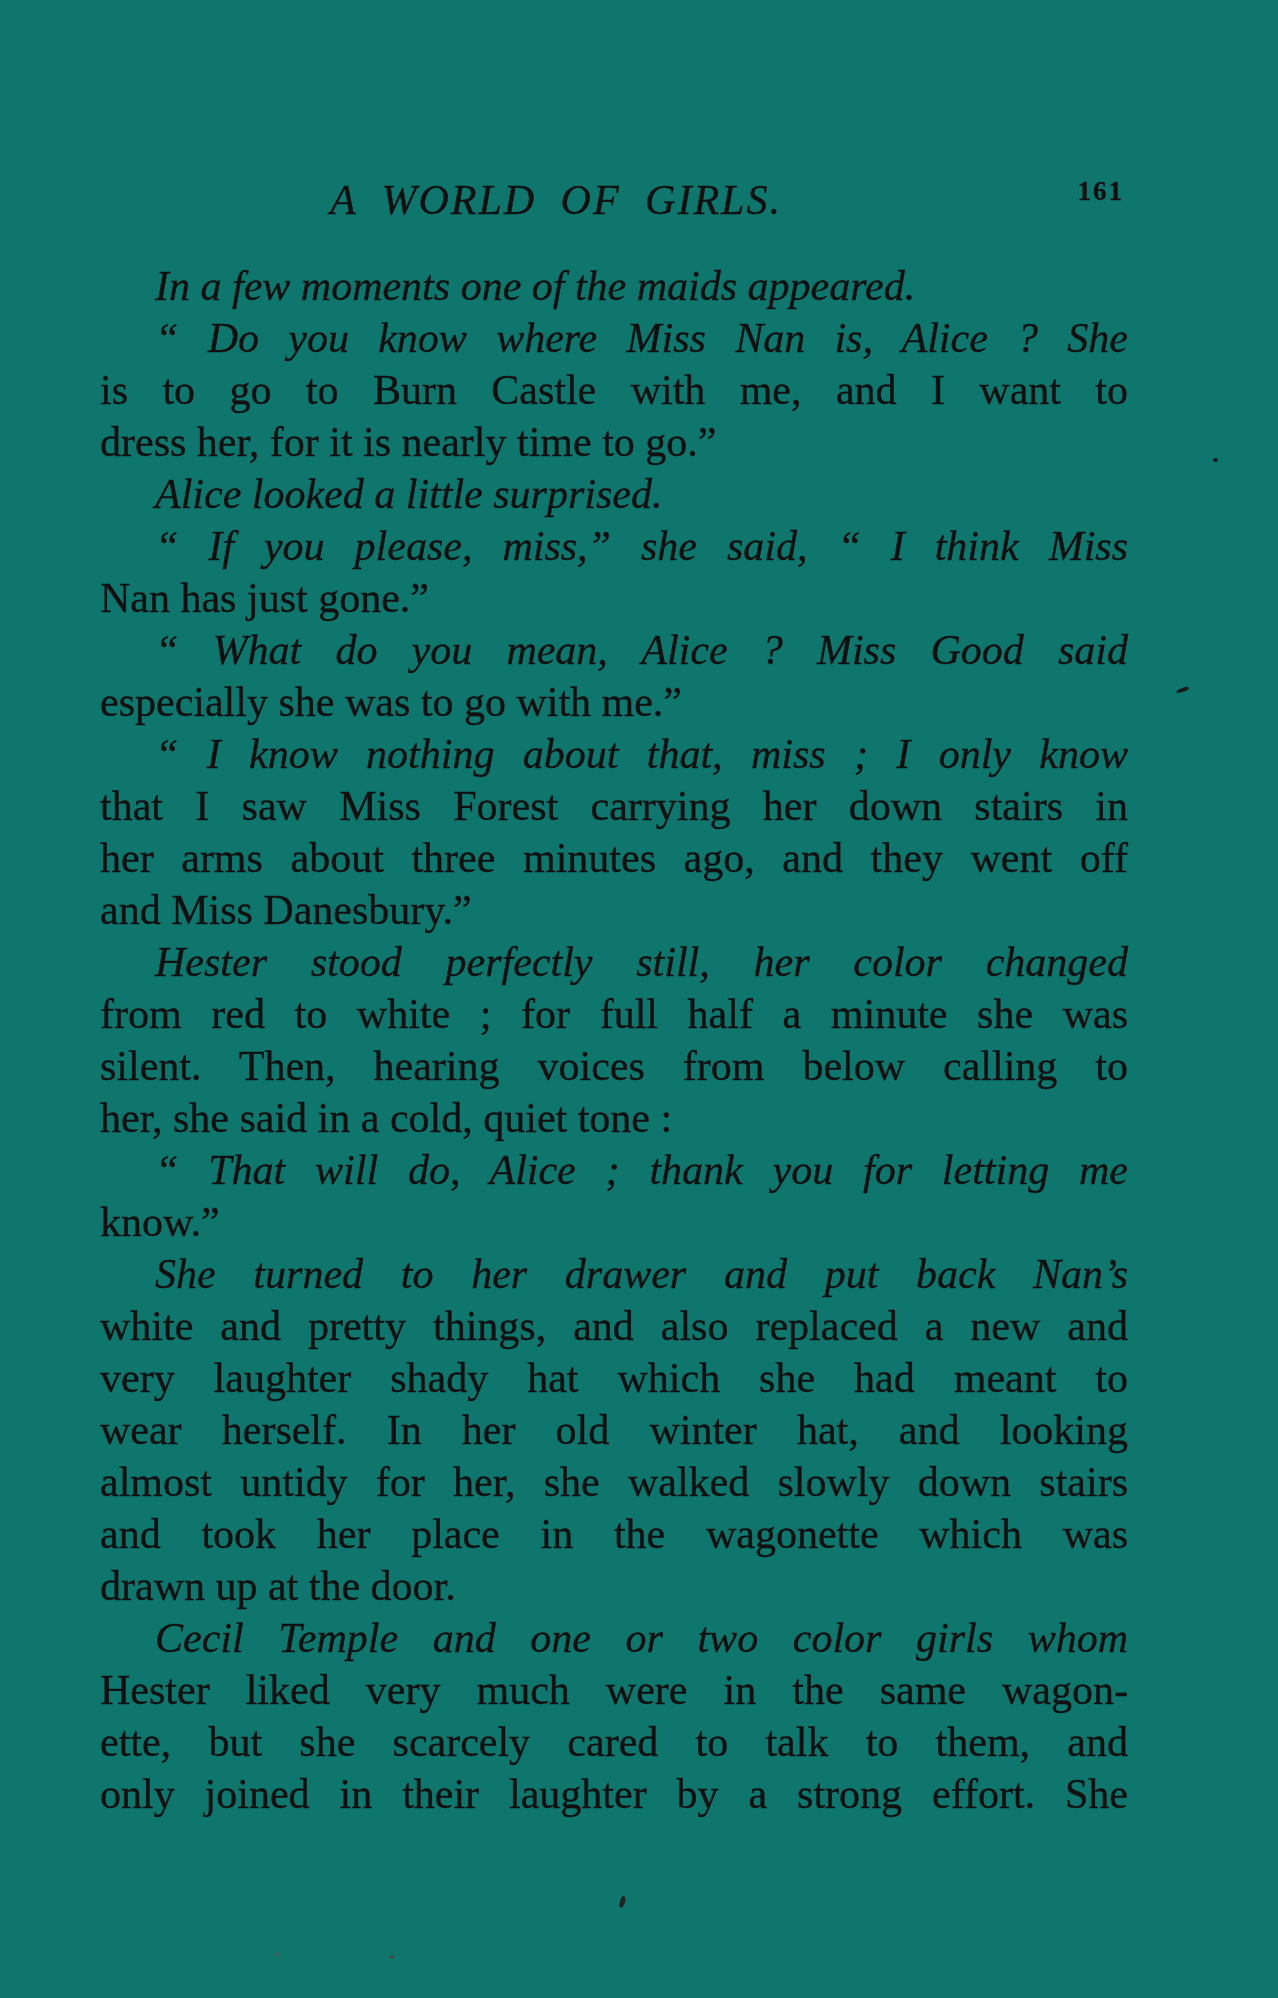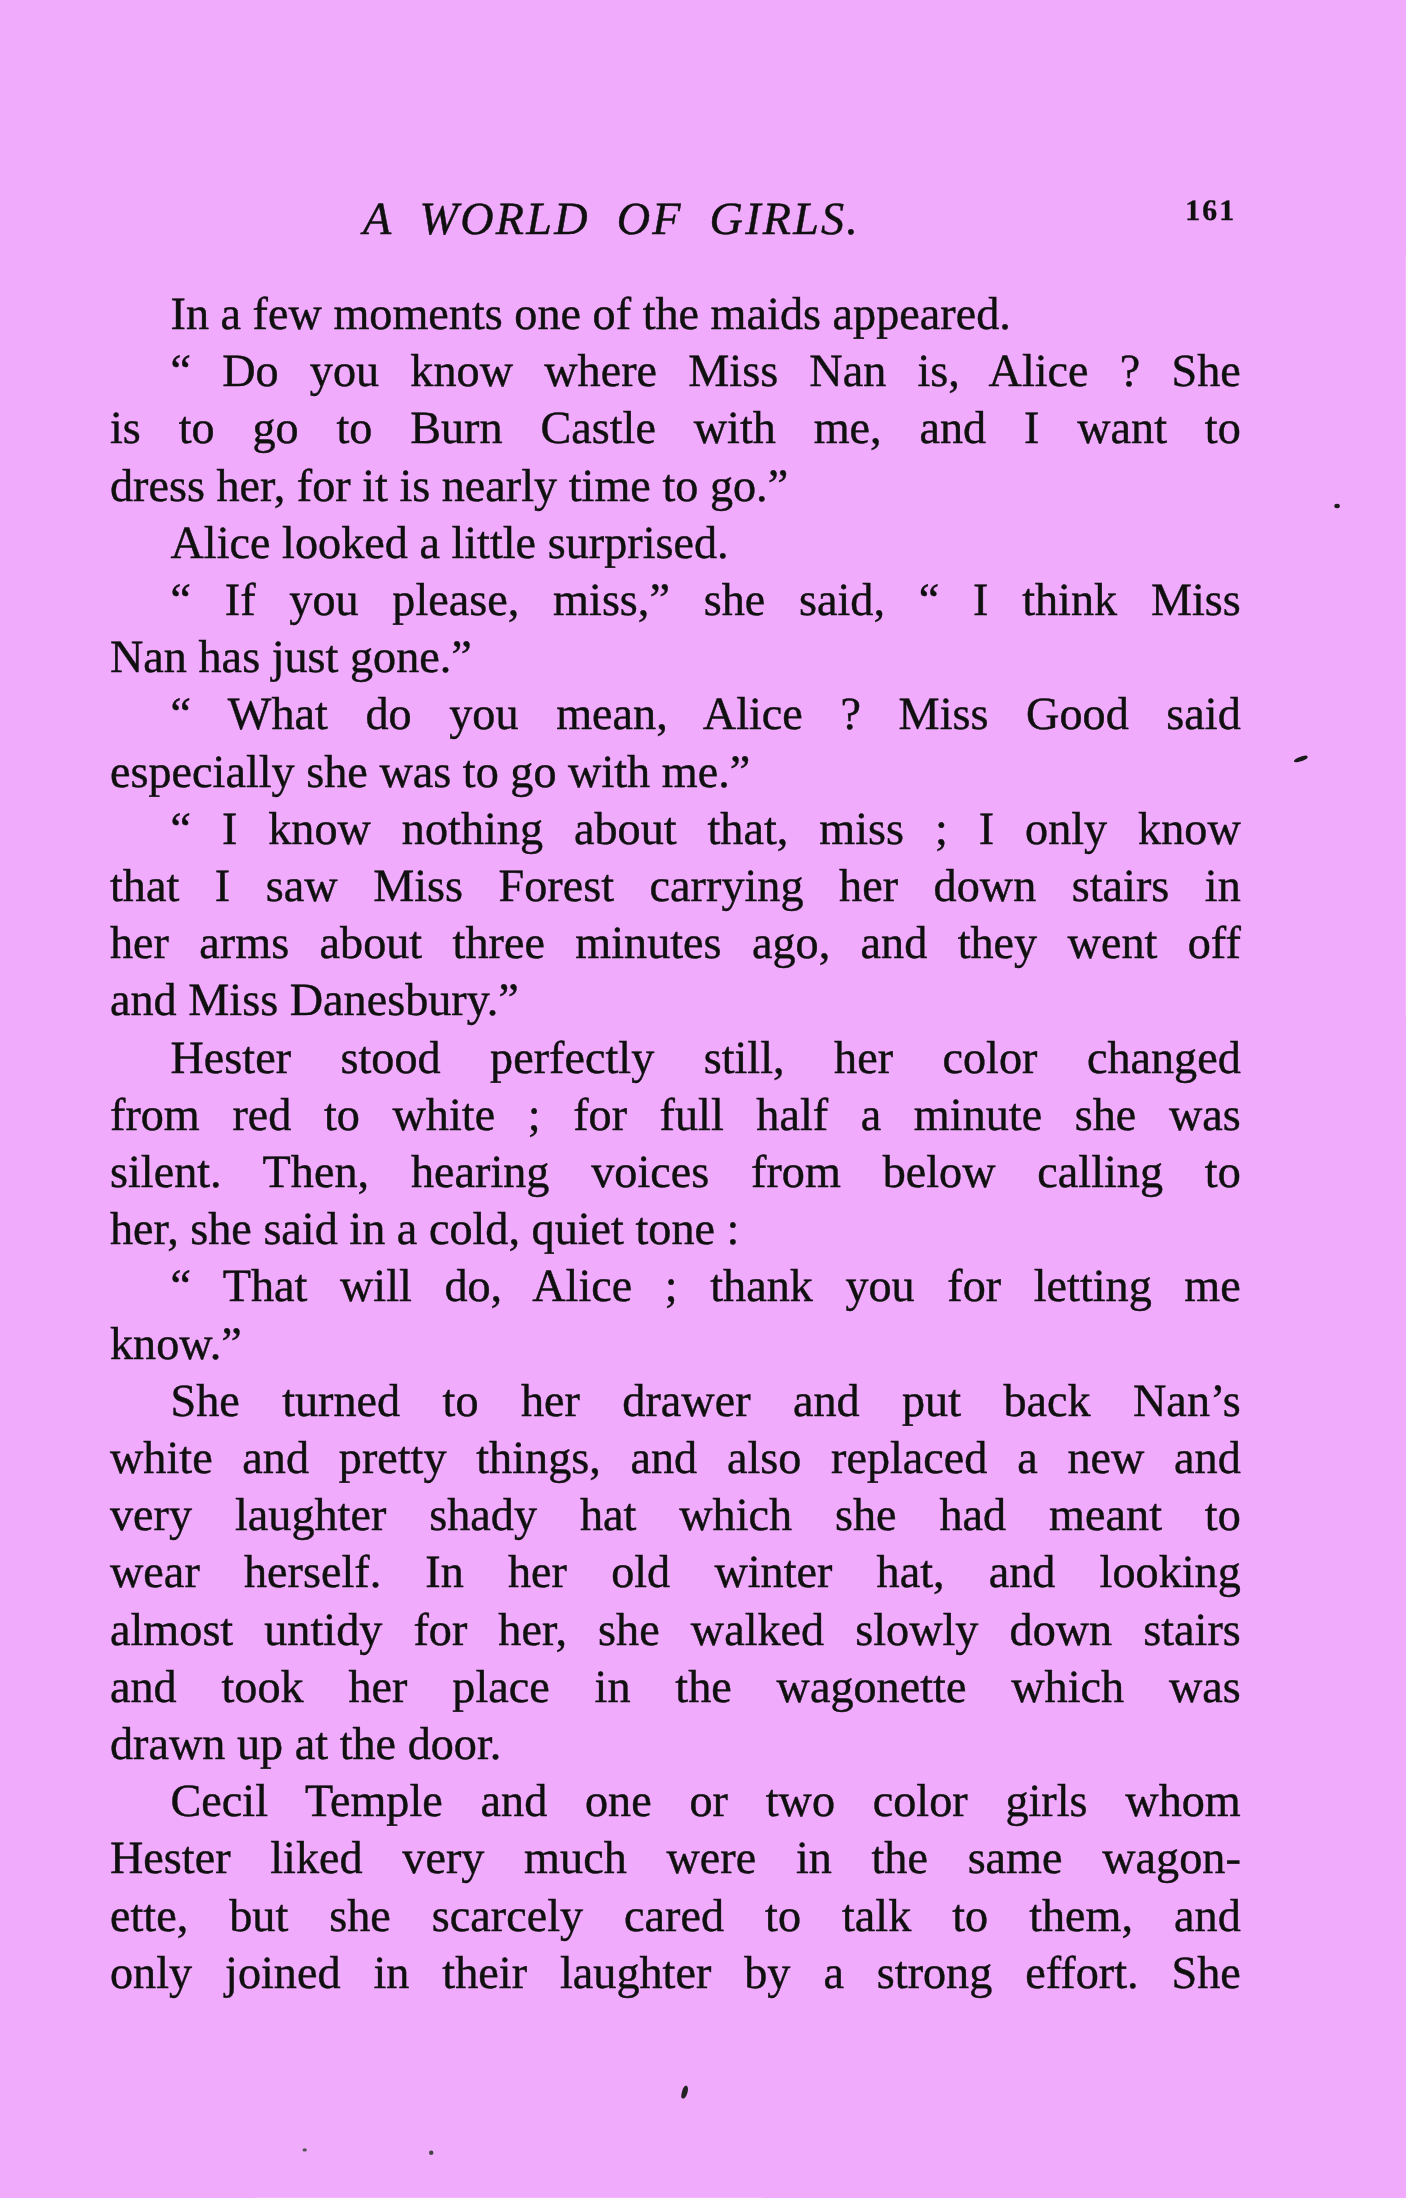--- a/index.html
+++ b/index.html
@@ -4,21 +4,21 @@
 <style>
   html,body{margin:0;padding:0;}
   body{
     width:1278px;height:1998px;
     background:#ffffff;
     position:relative;
     overflow:hidden;
     font-family:"Liberation Serif", serif;
     color:#101010;
   }
-  .page{position:absolute;inset:0;background:#f0abfc;padding-left:30px;}
+  .page{position:absolute;inset:0;background:#0f766e;padding-left:30px;}
   
   .header{
     position:absolute;left:100px;top:176px;width:1028px;height:48px;
   }
   .running-title{
     position:absolute;left:0;right:0;top:0;
     text-align:center;
     font-style:italic;
     font-size:42px;
     letter-spacing:2px;
@@ -45,20 +45,21 @@
     line-height:52px;
     white-space:normal;
     text-align:left;
   }
   .line.just{
     text-align:justify;
     text-align-last:justify;
   }
   .line.indent{
     text-indent:55px;
+    font-style:italic;
   }
   
   .speck{position:absolute;background:#1a1a1a;border-radius:50%;}
   .speck.dot1{left:1213px;top:458px;width:5px;height:4px;}
   .speck.curl{left:1176px;top:688px;width:13px;height:4px;border-radius:60% 40% 50% 50%;transform:rotate(-18deg);}
   .speck.comma{left:620px;top:1896px;width:5px;height:12px;border-radius:50% 50% 60% 40%;transform:rotate(14deg);background:#222;}
   .speck.dot2{left:275px;top:1953px;width:4px;height:3px;background:#555;}
   .speck.dot3{left:390px;top:1955px;width:4px;height:4px;background:#444;}
 </style>
 </head>

